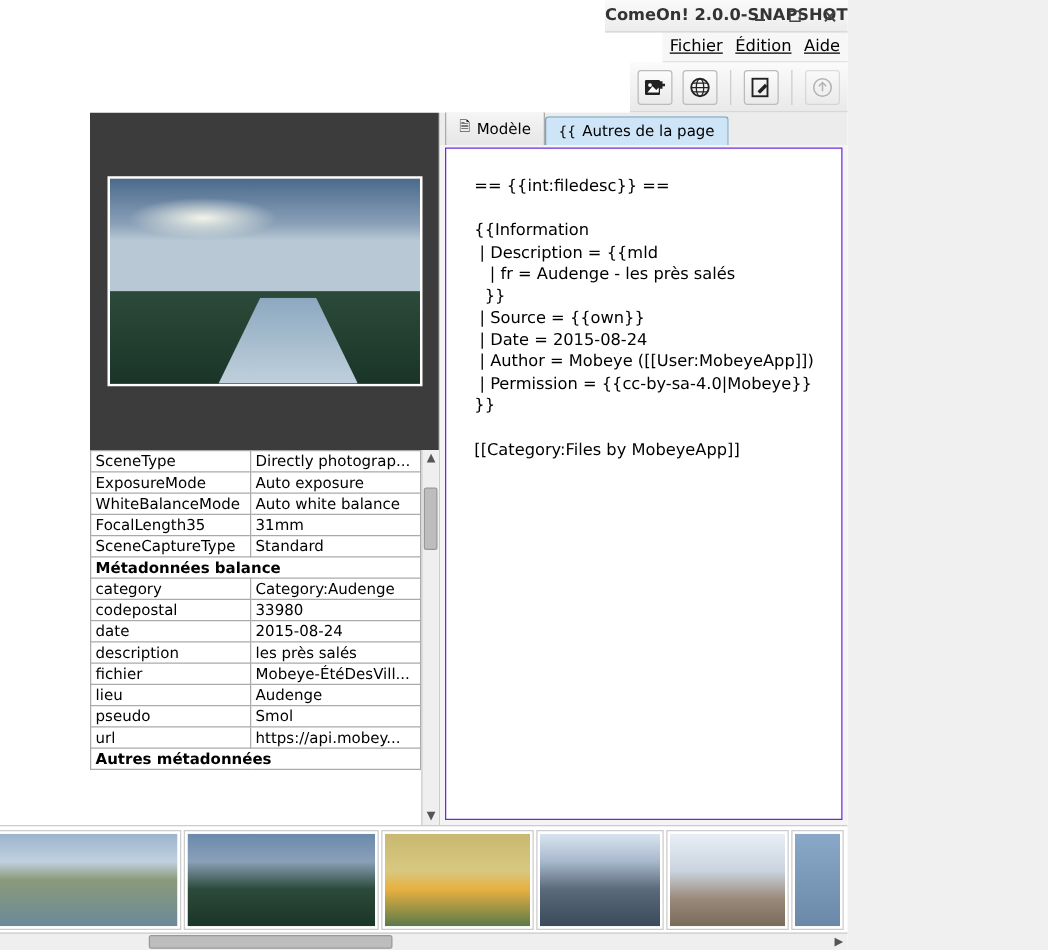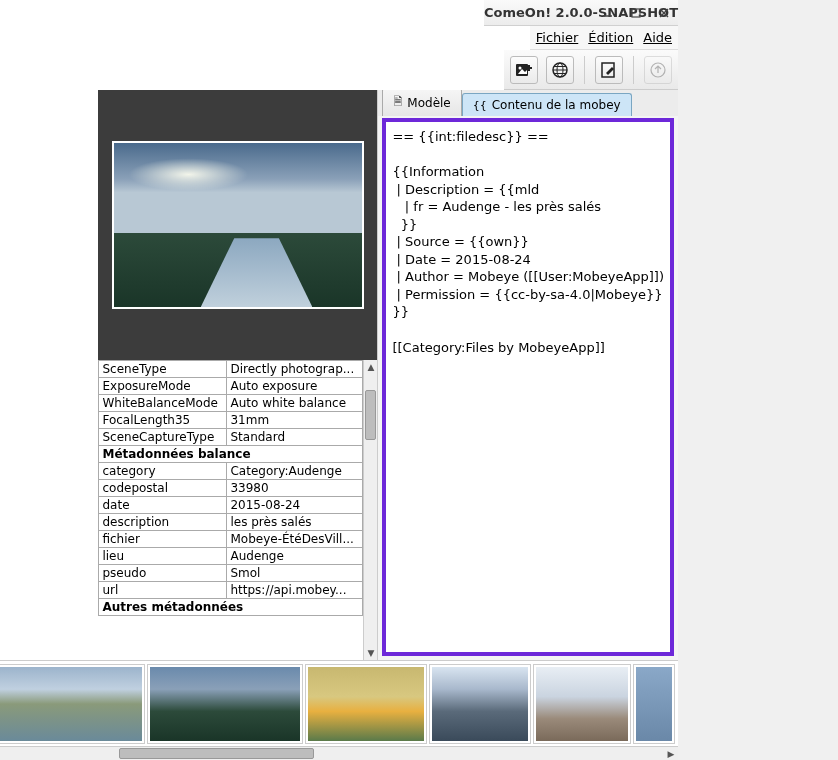--- a/index.html
+++ b/index.html
@@ -40,21 +40,21 @@
 table.meta td { border: 1px solid #aaa; padding: 1px 3px; white-space: nowrap; overflow: hidden; text-overflow: ellipsis; max-width: 130px; }
 table.meta td:first-child { width: 128px; }
 table.meta .section-header td { font-weight: bold; background: #fff; }
 
 .right-pane { flex: 1; display: flex; flex-direction: column; background: #f4f4f4; }
 .tabs-row { height: 26px; display: flex; align-items: flex-end; padding: 0 4px; background: #ececec; }
 .tab { padding: 4px 10px; border: 1px solid #aaa; border-bottom: none; border-top-left-radius: 3px; border-top-right-radius: 3px; background: linear-gradient(#f6f6f6,#e6e6e6); cursor: pointer; font-size: 12px; display: flex; align-items: center; gap: 5px; }
 .tab.active { background: #cde5f7; border-color: #7aa6c2; }
 .tab-icon { font-size: 11px; }
 
-.content-text { flex: 1; margin: 2px 4px 4px 4px; border: 4px solid #6d28d9; background: #fff; padding: 6px; font-family: "DejaVu Sans", Arial, sans-serif; font-size: 13px; white-space: pre-wrap; overflow: auto; line-height: 1.35; }
+.content-text { flex: 1; margin: 2px 4px 4px 4px; border: 1px solid #6d28d9; background: #fff; padding: 22px; font-family: "DejaVu Sans", Arial, sans-serif; font-size: 13px; white-space: pre-wrap; overflow: auto; line-height: 1.35; }
 
 .thumb-strip-wrap { height: 100px; border-top: 1px solid #ccc; display: flex; flex-direction: column; }
 .thumb-strip { flex: 1; display: flex; align-items: center; gap: 4px; padding: 4px; overflow: hidden; }
 .thumb { height: 78px; border: 2px solid #fff; outline: 1px solid #ccc; flex-shrink: 0; }
 .thumb.t1 { width: 48px; background: linear-gradient(#8c9cac 0%, #6c7c8c 40%, #3c4c3c 100%); }
 .thumb.t2 { width: 58px; background: linear-gradient(#a8b4c4 0%, #4a5a6c 50%, #1a2a1a 100%); }
 .thumb.t3 { width: 154px; background: linear-gradient(#9cb4cc 0%, #c0d0e0 30%, #8a9a7a 50%, #6a8a9a 100%); }
 .thumb.t4 { width: 154px; background: linear-gradient(#6a8aac 0%, #8aa0b8 30%, #2c4a3a 60%, #1a3528 100%); }
 .thumb.t5 { width: 120px; background: linear-gradient(#c8b870 0%, #d8c880 40%, #e8b040 60%, #5a7a4a 100%); }
 .thumb.t6 { width: 100px; background: linear-gradient(#d8e4f0 0%, #a8b8cc 30%, #5a6a7a 60%, #3a4a5a 100%); }
@@ -220,21 +220,21 @@
     </div>
 
     <div class="right-pane">
       <div class="tabs-row">
         <div class="tab">
           <span class="tab-icon">🗎</span>
           <span>Modèle</span>
         </div>
         <div class="tab active">
           <span class="tab-icon">{{</span>
-          <span>Contenu de la mobey</span>
+          <span>Autres de la page</span>
         </div>
       </div>
       <div class="content-text">== {{int:filedesc}} ==
 
 {{Information
  | Description = {{mld
    | fr = Audenge - les près salés
   }}
  | Source = {{own}}
  | Date = 2015-08-24

